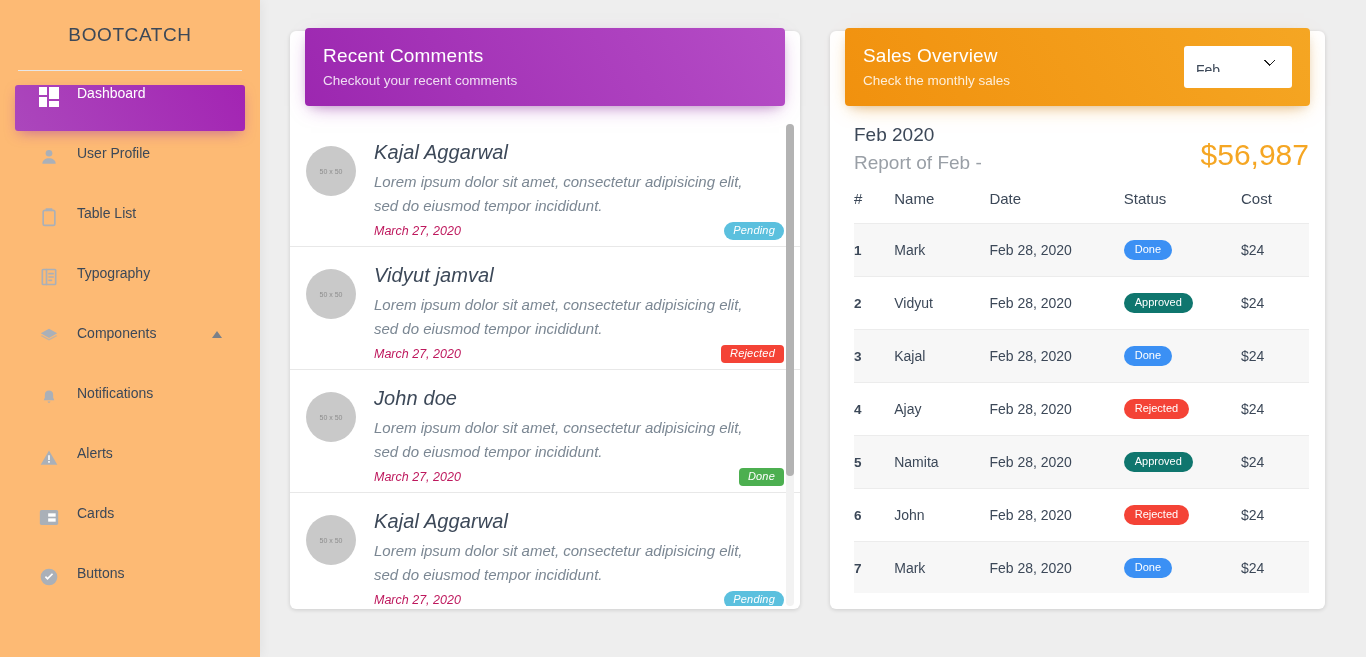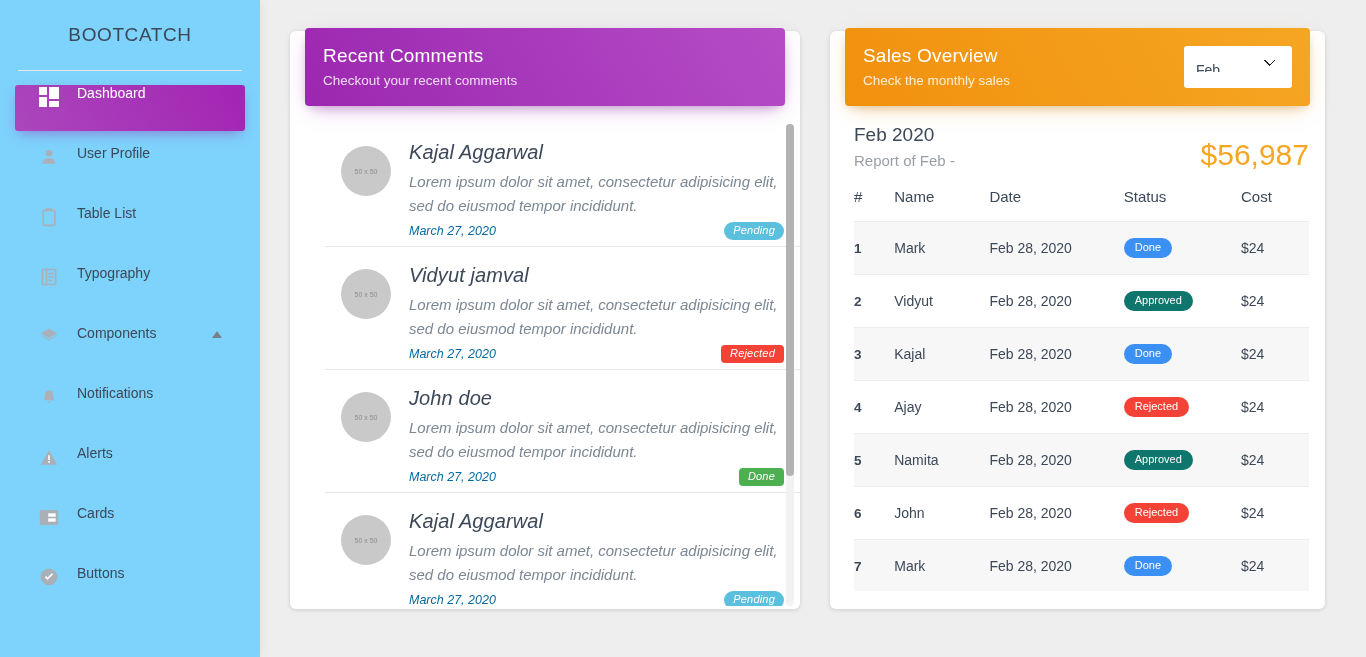--- a/index.html
+++ b/index.html
@@ -8,21 +8,21 @@
     overflow: hidden;
     background: #eeeeee;
     font-family: "Liberation Sans", sans-serif;
     -webkit-font-smoothing: antialiased;
   }
   .app { display: flex; width: 1366px; height: 657px; position: relative; }
 
   
   .sidebar {
     width: 260px; height: 657px;
-    background: #7dd3fc;
+    background: #fdba74;
     flex: 0 0 260px;
     position: relative;
     z-index: 5;
     box-shadow: 2px 0 10px rgba(0,0,0,0.05);
   }
   .brand {
     height: 70px;
     display: flex; align-items: center; justify-content: center;
     font-size: 19px; letter-spacing: 0.6px;
     color: #3c4858; font-weight: 400;
@@ -78,21 +78,20 @@
   }
 
   .card {
     background: #ffffff;
     border-radius: 6px;
     box-shadow: 0 1px 4px 0 rgba(0,0,0,0.14);
     position: relative;
     margin-top: 3px;
     display: flex;
     flex-direction: column;
-    align-items: flex-end;
   }
   .card-comments { width: 510px; height: 578px; }
   .card-sales   { width: 495px; height: 578px; }
 
   .card-header {
     position: absolute;
     top: -3px; left: 15px; right: 15px;
     border-radius: 4px;
     padding: 16px 18px 18px 18px;
     z-index: 3;
@@ -163,21 +162,21 @@
   }
   .comment-text {
     font-size: 15px; color: #7b8793; font-weight: 300;
     line-height: 1.6; margin-top: 6px;
     max-width: 375px;
   }
   .comment-meta {
     display: flex; align-items: center; justify-content: space-between;
     margin-top: 4px;
   }
-  .comment-date { font-size: 12.5px; color: #0369a1; }
+  .comment-date { font-size: 12.5px; color: #be185d; }
   .badge {
     display: inline-block;
     color: #fff; font-size: 11px;
     padding: 3px 9px 4px 9px;
     border-radius: 4px;
     letter-spacing: 0.2px;
     line-height: 1;
   }
   .badge-pending  { background: #5bc0de; border-radius: 9px; }
   .badge-rejected { background: #f44336; }
@@ -197,21 +196,21 @@
   
   .sales-body {
     margin-top: 93px;
     padding: 0 16px 0 16px;
     height: 482px;
     position: relative;
     margin-left: 8px;
   }
   .sales-heading { display: flex; justify-content: space-between; align-items: flex-start; }
   .sales-month { font-size: 19px; color: #3c4858; font-weight: 400; }
-  .sales-report { font-size: 15px; color: #999fa6; font-weight: 300; margin-top: 6px; }
+  .sales-report { font-size: 19px; color: #999fa6; font-weight: 300; margin-top: 6px; }
   .sales-amount { font-size: 30px; color: #f5a623; font-weight: 400; margin-top: 14px; }
 
   .table-wrap { margin-top: 16px; position: relative; height: 403px; overflow: hidden; }
   table { width: 100%; border-collapse: collapse; }
   thead th {
     text-align: left; font-size: 15px; color: #3c4858;
     font-weight: 400; padding: 0 0 16px 0;
   }
   tbody td {
     font-size: 14px; color: #3c4858; font-weight: 300;

